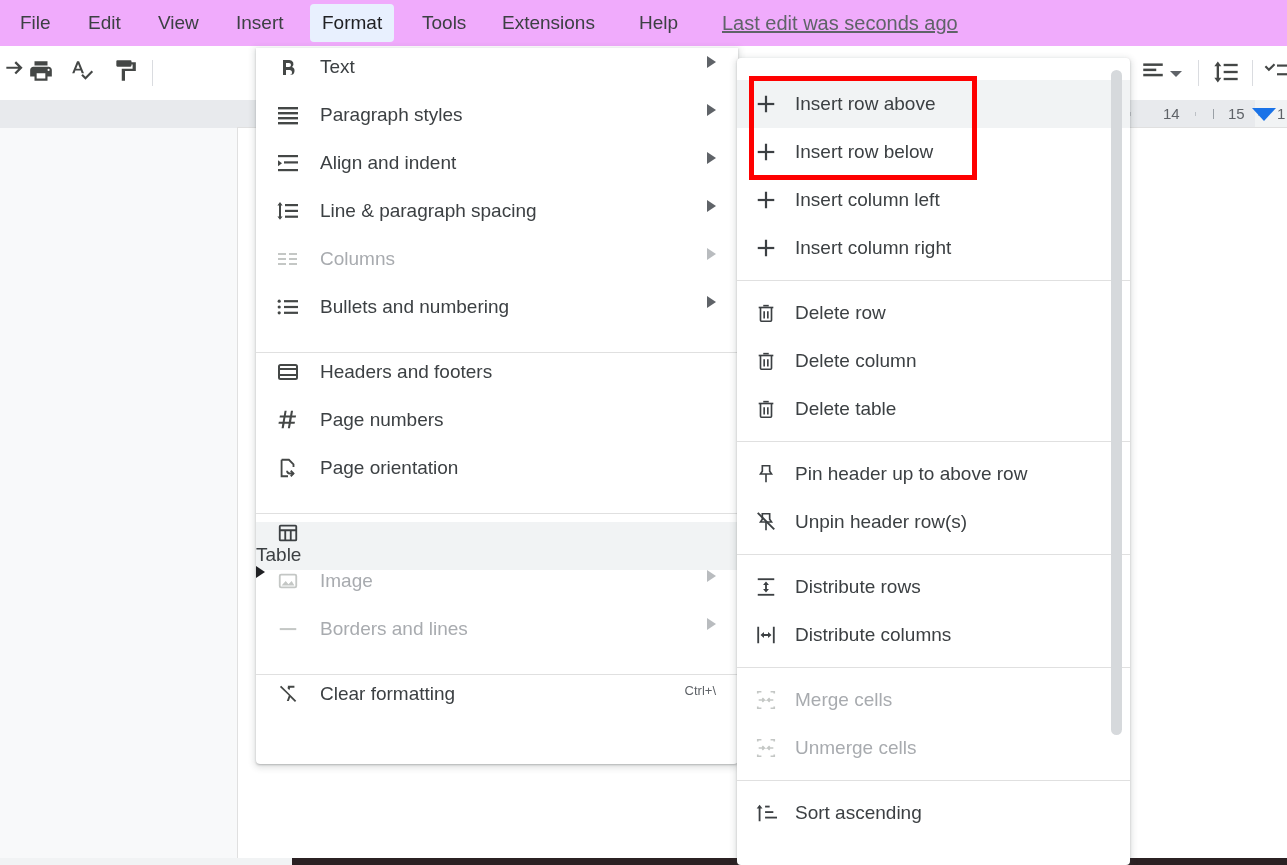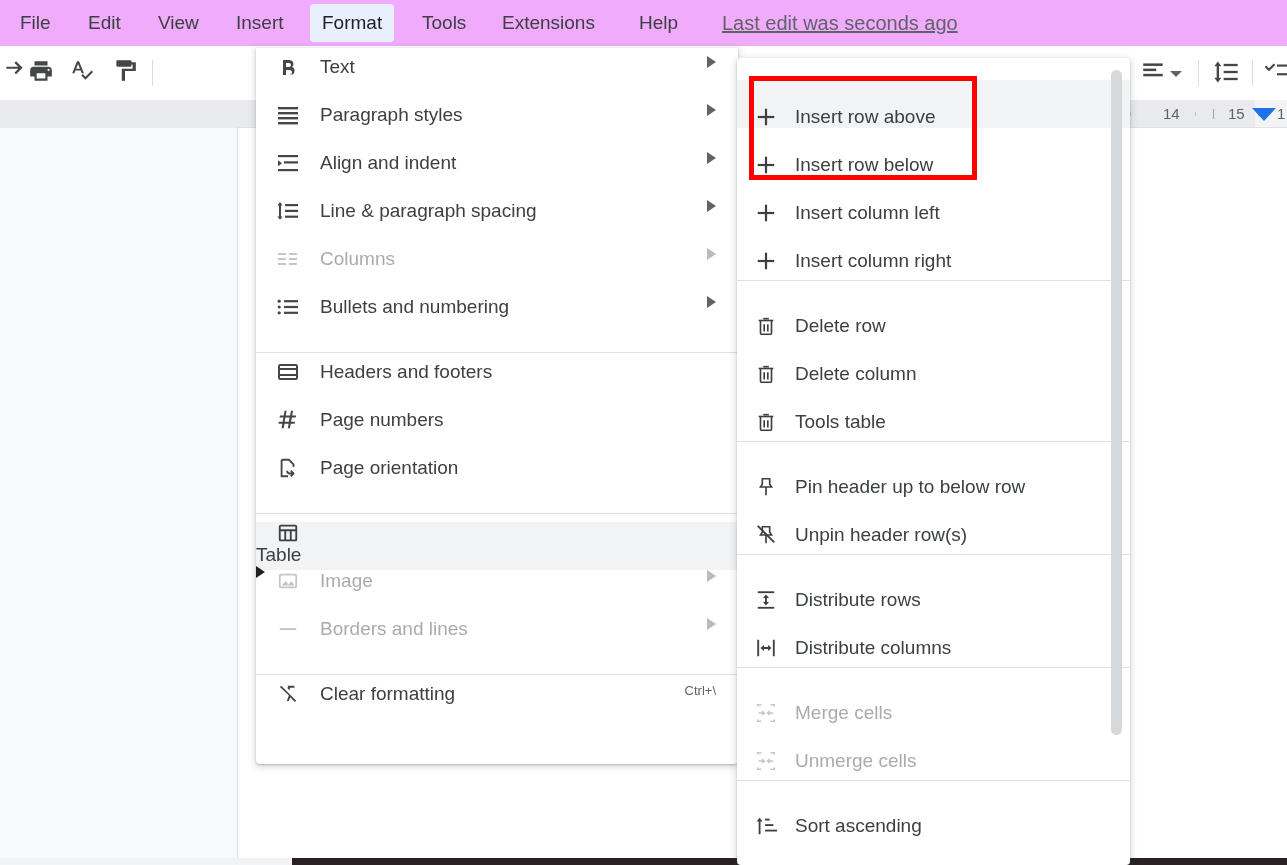--- a/index.html
+++ b/index.html
@@ -107,21 +107,21 @@
   .fm-div{height:1px;background:#e0e0e0;margin:8px 0;}
 
   
   #tablemenu{
     position:absolute;left:737px;top:58px;width:393px;height:807px;
     background:#ffffff;border-radius:4px;
     box-shadow:0 2px 6px 2px rgba(60,64,67,.15), 0 1px 2px rgba(60,64,67,.3);
     overflow:hidden;
   }
   .tm-row{
-    position:relative;height:48px;display:flex;align-items:flex-end;cursor:default;
+    position:relative;height:48px;display:flex;align-items:center;cursor:default;
   }
   .tm-row.hl{background:#f1f3f4;}
   .tm-ico{
     width:58px;min-width:58px;display:flex;align-items:center;
     justify-content:center;color:#3c4043;
   }
   .tm-ico.dim{color:#c4c7c5;}
   .tm-label{font-size:19px;color:#3c4043;}
   .tm-label.dim{color:#a8abaf;}
   .tm-div{height:1px;background:#e0e0e0;margin:8px 0;}
@@ -514,33 +514,33 @@
   <div class="tm-row">
     <span class="tm-ico">
       <svg width="22" height="22" viewBox="0 0 24 24" fill="none" stroke="#3c4043" stroke-width="1.8">
           <path d="M4 6h16"></path>
           <path d="M6 6v14a1 1 0 001 1h10a1 1 0 001-1V6"></path>
           <path d="M9 4h6"></path>
           <line x1="10" y1="10" x2="10" y2="18"></line>
           <line x1="14" y1="10" x2="14" y2="18"></line>
         </svg>
     </span>
-    <span class="tm-label">Tools table</span>
+    <span class="tm-label">Delete table</span>
   </div>
 
   <div class="tm-div"></div>
 
   <div class="tm-row">
     <span class="tm-ico">
       <svg width="22" height="22" viewBox="0 0 24 24" fill="none" stroke="#3c4043" stroke-width="1.8">
           <path d="M8 3h8v6l2 3H6l2-3V3z"></path>
           <line x1="12" y1="12" x2="12" y2="21"></line>
         </svg>
     </span>
-    <span class="tm-label">Pin header up to below row</span>
+    <span class="tm-label">Pin header up to above row</span>
   </div>
 
   <div class="tm-row">
     <span class="tm-ico">
       <svg width="22" height="22" viewBox="0 0 24 24" fill="none" stroke="#3c4043" stroke-width="1.8">
           <path d="M8 3h8v6l2 3H6l2-3V3z"></path>
           <line x1="12" y1="12" x2="12" y2="21"></line>
           <line x1="3" y1="2" x2="21" y2="20" stroke-width="2.1"></line>
         </svg>
     </span>

